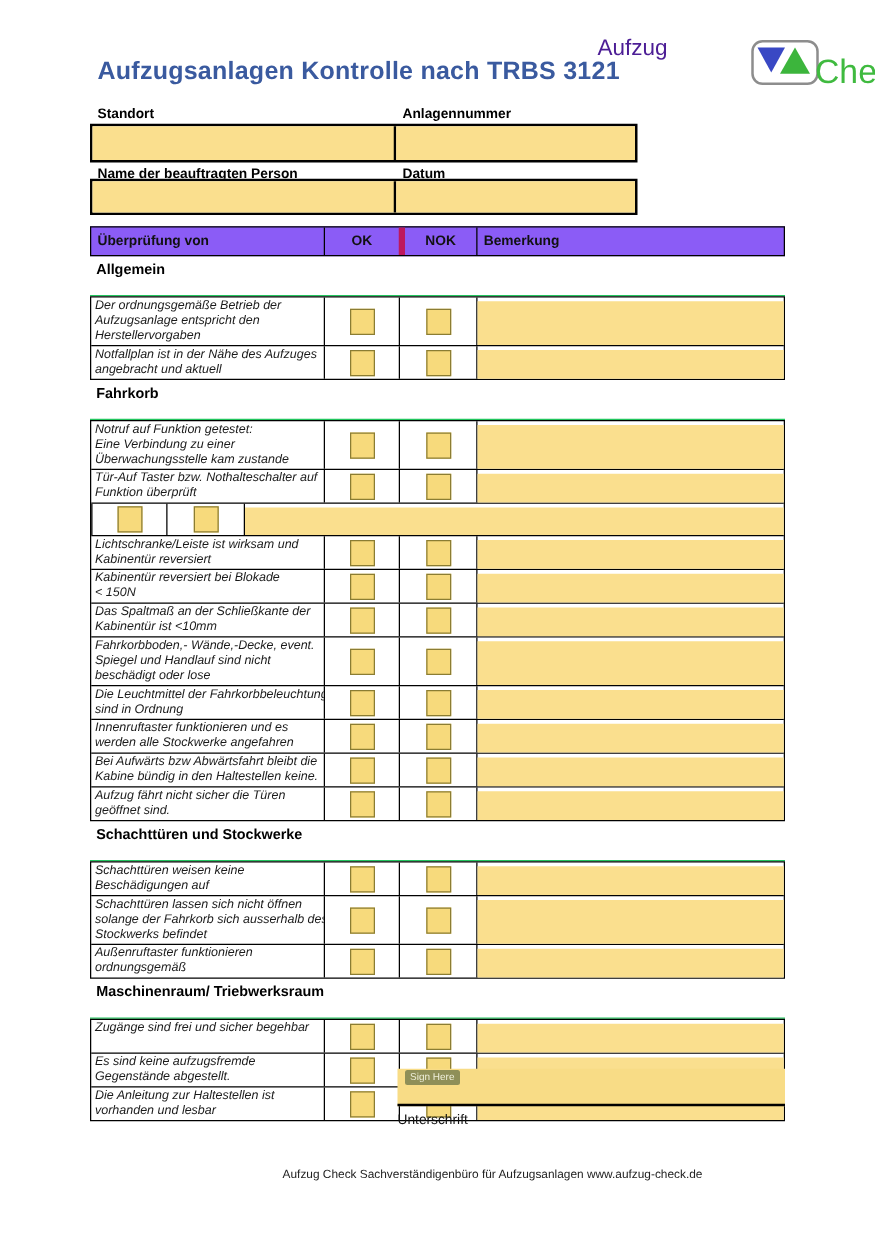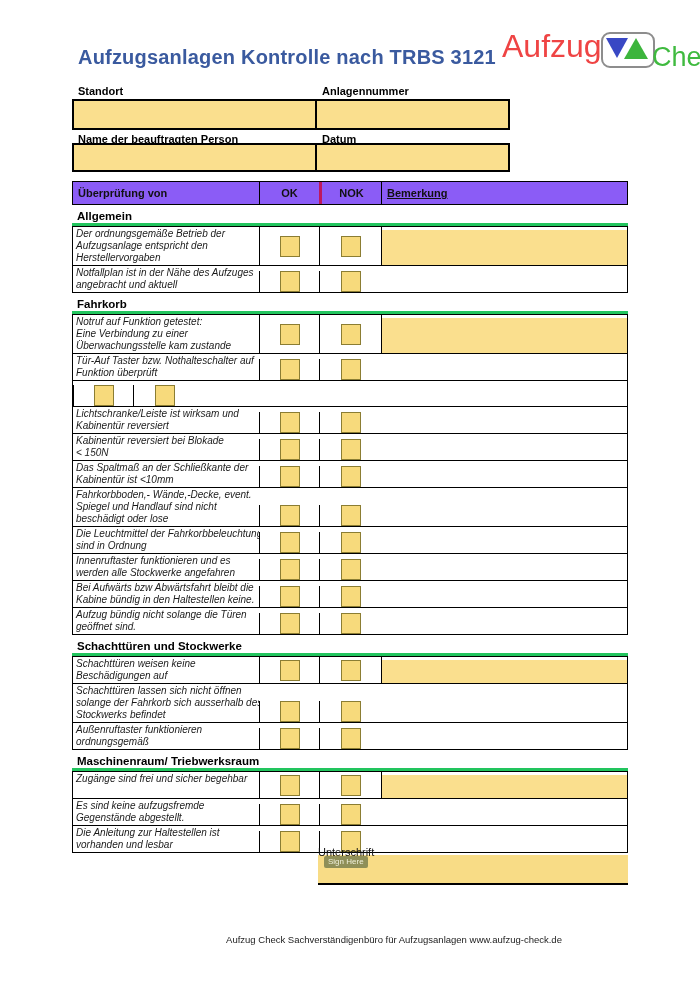--- a/index.html
+++ b/index.html
@@ -5,61 +5,61 @@
   html,body { margin:0; padding:0; }
   body {
     width:700px; height:994px; background:#ffffff;
     font-family:"Liberation Sans", sans-serif; color:#111;
     position:relative; overflow:hidden;
   }
   .page { position:absolute; left:0; top:0; width:700px; height:870px; background:#fff; }
 
   
   .doc-title { position:absolute; left:78px; top:46px; font-size:20px; font-weight:bold; color:#3A5A9F; letter-spacing:0.2px; }
-  .logo-word1 { position:absolute; left:502px; top:28px; font-size:32px; color:#ef4444; }
+  .logo-word1 { position:absolute; left:478px; top:28px; font-size:18px; color:#4c1d95; }
   .logo-box { position:absolute; left:601px; top:32px; width:50px; height:32px; border:2px solid #8d8d8d; border-radius:9px; background:#fff; }
   .tri-blue { position:absolute; left:3px; top:4px; width:0; height:0;
     border-left:11px solid transparent; border-right:11px solid transparent; border-top:20px solid #3948C4; }
   .tri-green { position:absolute; left:21px; top:4px; width:0; height:0;
     border-left:12px solid transparent; border-right:12px solid transparent; border-bottom:21px solid #3CB53C; }
   .logo-word2 { position:absolute; left:652px; top:42px; font-size:27px; color:#3FBA3F; }
 
   
   .field-label { position:absolute; font-size:11px; font-weight:bold; color:#000;text-align:right; }
   .input-row { position:absolute; left:72px; width:438px; border:2px solid #000; display:flex; box-sizing:border-box; background:#fff; }
   .input-row .cell-a { width:243px; border-right:2px solid #000; background:#FADF8E; }
   .input-row .cell-b { flex:1; background:#FADF8E; }
   .input-cell { font-size:11px; padding:2px 4px; box-sizing:border-box; }
 
   
   .thead { position:absolute; left:72px; top:181px; width:556px; height:24px; background:#8b5cf6;
     border:1px solid #000; display:flex; box-sizing:border-box; font-size:11px; font-weight:bold; }
   .thead .h1 { width:186px; display:flex; align-items:center; padding-left:5px; box-sizing:border-box; }
   .thead .h2 { width:60px; border-left:1px solid #000; display:flex; align-items:center; justify-content:center; box-sizing:border-box; }
-  .thead .h3 { width:62px; border-left:3px solid #be185d; display:flex; align-items:center; justify-content:center; box-sizing:border-box; }
-  .thead .h4 { flex:1; border-left:1px solid #000; display:flex; align-items:center; padding-left:5px; box-sizing:border-box;text-decoration:underline; }
+  .thead .h3 { width:62px; border-left:5px solid #be185d; display:flex; align-items:center; justify-content:center; box-sizing:border-box; }
+  .thead .h4 { flex:1; border-left:1px solid #000; display:flex; align-items:center; padding-left:5px; box-sizing:border-box; }
 
   
   .sections { position:absolute; left:72px; top:205px; width:556px; }
-  .section-title { font-size:11.5px; font-weight:bold; color:#000; padding:3px 0 1px 5px; border-bottom:3px solid #22c55e; margin-top:2px; }
+  .section-title { font-size:11.5px; font-weight:bold; color:#000; padding:3px 0 14px 5px; border-bottom:1px solid #22c55e; margin-top:2px; }
   .rows-table { border:1px solid #000; }
   .crow { display:flex; min-height:26px; box-sizing:border-box; }
-  .crow + .crow { border-top:1px solid #000;align-items:flex-end; }
+  .crow + .crow { border-top:1px solid #000; }
   .cell-label { width:186px; padding:1px 2px 1px 3px; font-size:10px; line-height:12px; color:#1a1a1a;
     white-space:pre; overflow:hidden; box-sizing:border-box;font-style:italic; }
   .cell-check { width:60px; border-left:1px solid #000; display:flex; align-items:center; justify-content:center; box-sizing:border-box; }
   .cell-check.nok { width:62px; }
   .checkbox { width:20px; height:21px; background:#F7DA7C; border:1.5px solid #8B7D33; box-sizing:border-box; }
   .cell-bem { flex:1; border-left:1px solid #000; position:relative; }
   .bem-fill { position:absolute; left:0; right:0; top:3px; bottom:0; background:#FADF8E; }
 
   
   .sign-box { position:absolute; left:318px; top:855px; width:310px; height:30px; background:#F8DC86; border-bottom:2px solid #000; box-sizing:border-box; }
   .sign-tag { position:absolute; left:6px; top:1px; background:#8F8F58; color:#EFEFDA; font-size:8px; padding:1px 4px 2px; border-radius:2px; }
-  .sign-label { position:absolute; left:318px; top:846px; font-size:11px; color:#111; }
+  .sign-label { position:absolute; left:318px; top:890px; font-size:11px; color:#111; }
 
   
   .footer { position:absolute; left:88px; top:934px; width:612px; text-align:center; font-size:9.5px; color:#222; }
 </style>
 </head>
 <body>
 
 <div class="page">
 
   <div class="doc-title">Aufzugsanlagen Kontrolle nach TRBS 3121</div>
@@ -250,21 +250,21 @@
             <div class="checkbox"></div>
           </div>
           <div class="cell-check nok">
             <div class="checkbox"></div>
           </div>
           <div class="cell-bem">
             <div class="bem-fill"></div>
           </div>
         </div>
         <div class="crow">
-          <div class="cell-label">Aufzug bündig nicht solange die Türen
+          <div class="cell-label">Aufzug fährt nicht sicher die Türen
 geöffnet sind.</div>
           <div class="cell-check">
             <div class="checkbox"></div>
           </div>
           <div class="cell-check nok">
             <div class="checkbox"></div>
           </div>
           <div class="cell-bem">
             <div class="bem-fill"></div>
           </div>

